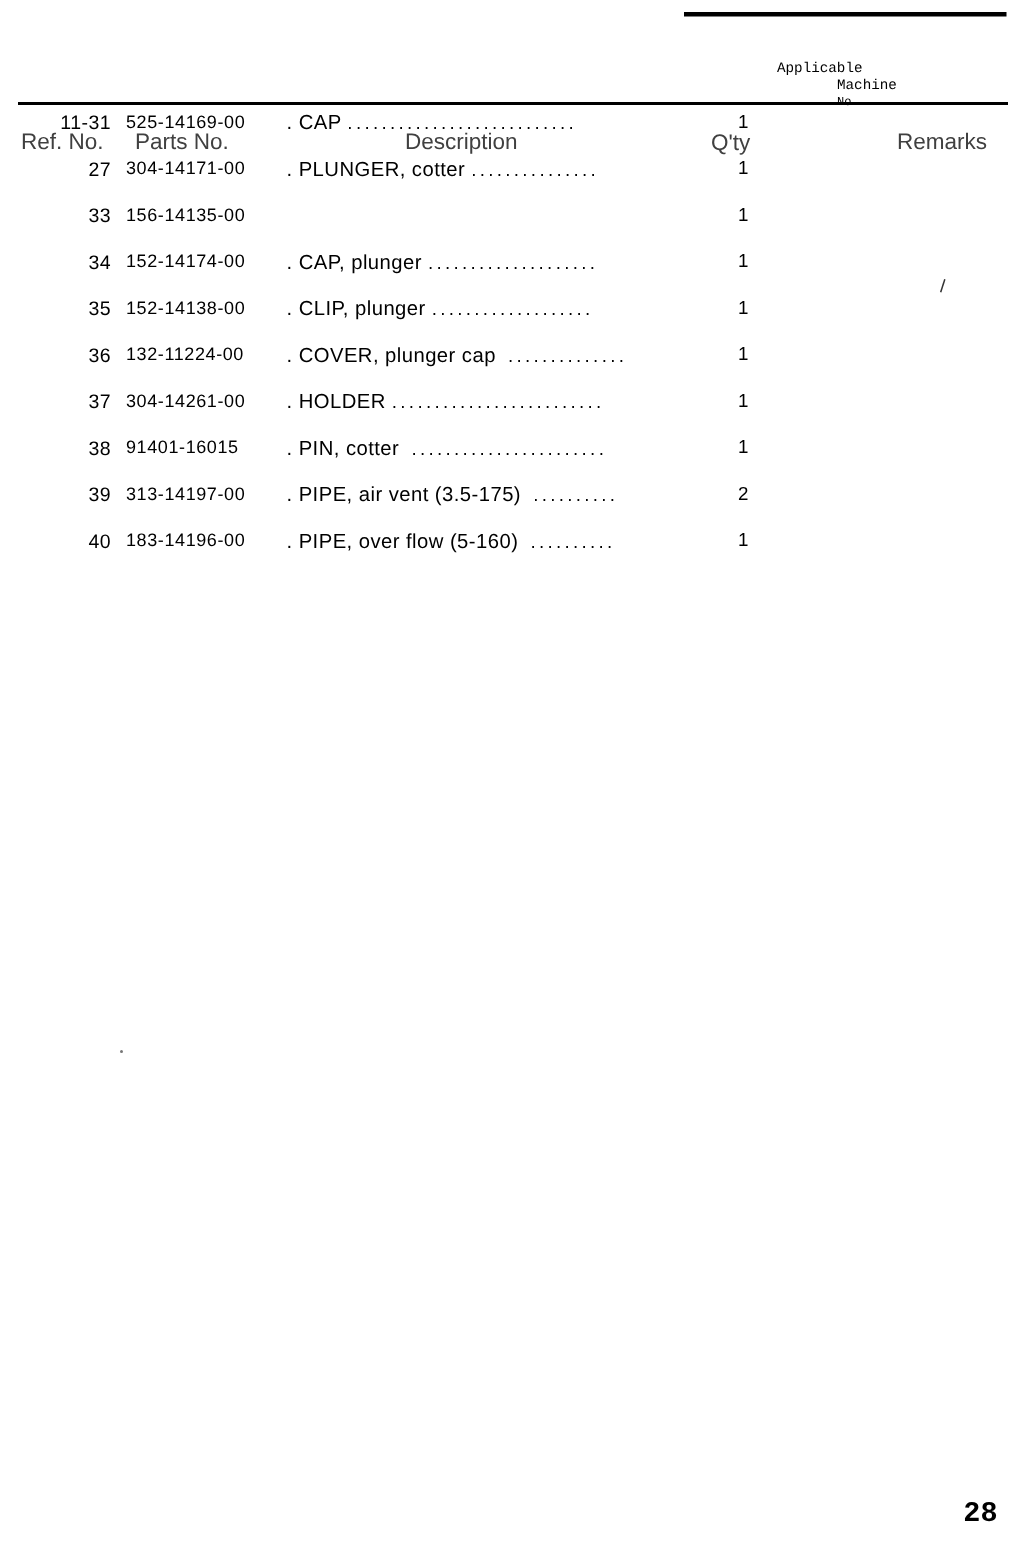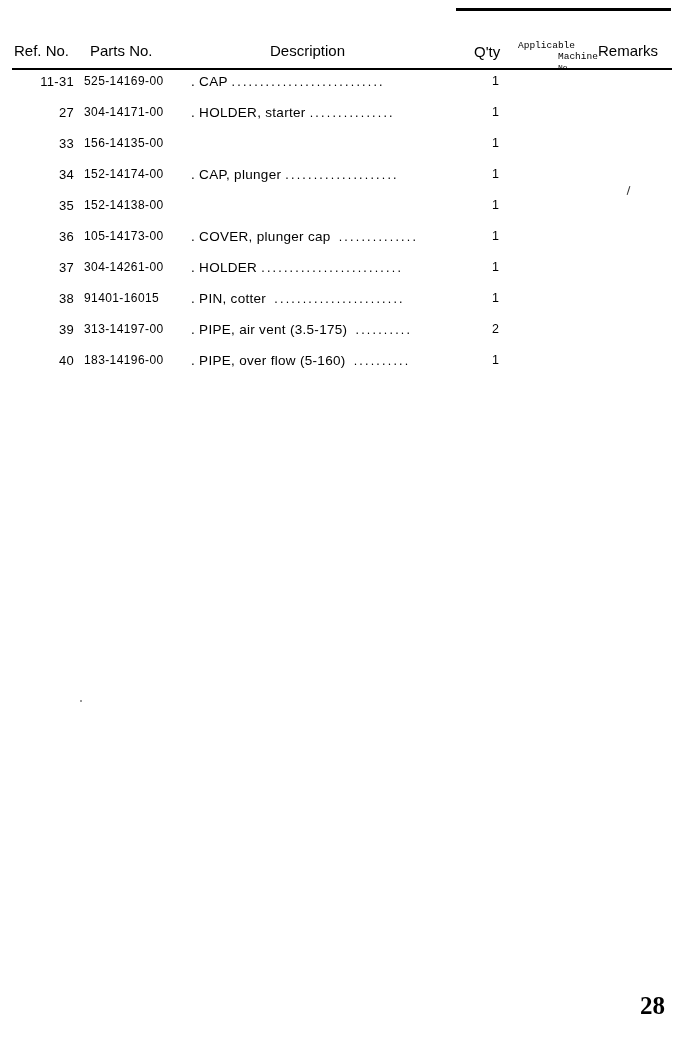--- a/index.html
+++ b/index.html
@@ -45,22 +45,23 @@
     left: 12px;
     width: 660px;
     height: 2px;
     background: #000;
   }
 
   .h-col {
     position: absolute;
     font-family: "Liberation Sans", sans-serif;
     font-size: 15px;
-    color: #000000;
+    color: #404040;
     white-space: nowrap;
+    margin-top: 44px;
   }
   .h-ref      { left: 2px;   top: 4px; }
   .h-parts    { left: 78px;  top: 4px; }
   .h-desc     { left: 258px; top: 4px; }
   .h-qty      { left: 462px; top: 5px; font-size: 15px; }
   .h-remarks  { left: 586px; top: 4px; }
 
   .h-applic {
     position: absolute;
     left: 506px;
@@ -135,22 +136,22 @@
     width: 2px;
     height: 2px;
     background: #777;
     border-radius: 50%;
   }
 
   .page-number {
     position: absolute;
     right: 18px;
     bottom: 18px;
-    font-family: Liberation Serif, serif;
-    font-size: 25px;
+    font-family: Liberation Mono, monospace;
+    font-size: 19px;
     font-weight: bold;
     color: #000;
     margin-top: 17px;
   }
 </style>
 </head>
 <body>
 
 <div class="page">
 
@@ -174,46 +175,47 @@
     <div class="row">
       <div class="cell c-ref">11-31</div>
       <div class="cell c-part">525-14169-00</div>
       <div class="cell c-desc"><span>. CAP</span> <span class="dots">...........................</span></div>
       <div class="cell c-qty">1</div>
     </div>
 
     <div class="row">
       <div class="cell c-ref">27</div>
       <div class="cell c-part">304-14171-00</div>
-      <div class="cell c-desc"><span>. HOLDER,  starter</span> <span class="dots">...............</span></div>
+      <div class="cell c-desc"><span>. PLUNGER,  cotter</span> <span class="dots">...............</span></div>
       <div class="cell c-qty">1</div>
     </div>
 
     <div class="row">
       <div class="cell c-ref">33</div>
       <div class="cell c-part">156-14135-00</div>
       <div class="cell c-qty">1</div>
     </div>
 
     <div class="row">
       <div class="cell c-ref">34</div>
       <div class="cell c-part">152-14174-00</div>
       <div class="cell c-desc"><span>. CAP, plunger</span> <span class="dots">....................</span></div>
       <div class="cell c-qty">1</div>
     </div>
 
     <div class="row">
       <div class="cell c-ref">35</div>
       <div class="cell c-part">152-14138-00</div>
+      <div class="cell c-desc"><span>. CLIP, plunger</span> <span class="dots">...................</span></div>
       <div class="cell c-qty">1</div>
     </div>
 
     <div class="row">
       <div class="cell c-ref">36</div>
-      <div class="cell c-part">105-14173-00</div>
+      <div class="cell c-part">132-11224-00</div>
       <div class="cell c-desc"><span>. COVER, plunger cap</span> &nbsp;<span class="dots">..............</span></div>
       <div class="cell c-qty">1</div>
     </div>
 
     <div class="row">
       <div class="cell c-ref">37</div>
       <div class="cell c-part">304-14261-00</div>
       <div class="cell c-desc"><span>. HOLDER</span> <span class="dots">.........................</span></div>
       <div class="cell c-qty">1</div>
     </div>

